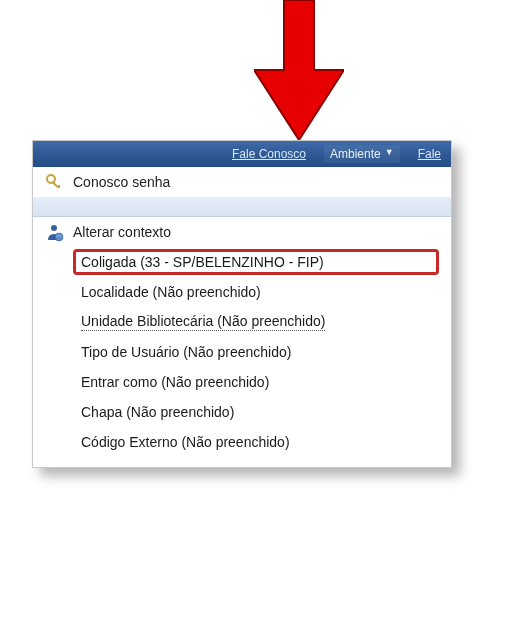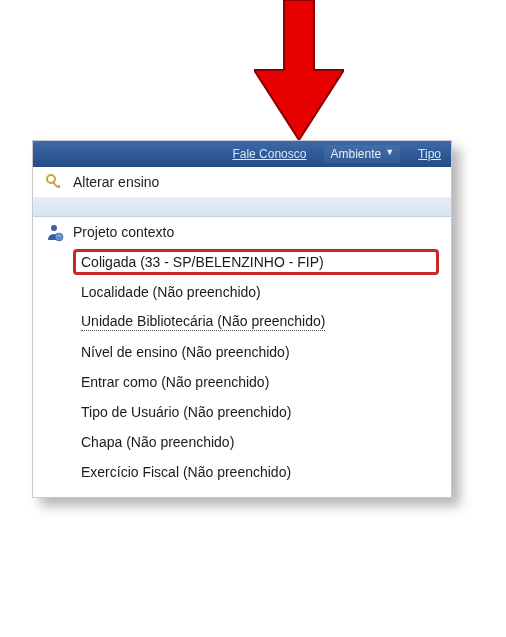--- a/index.html
+++ b/index.html
@@ -144,73 +144,70 @@
 <div class="panel-wrap">
   <div class="shadow"></div>
   <div class="panel">
 
     <div class="topbar">
       <a>Fale Conosco</a>
       <span class="menu-btn">
         <span>Ambiente</span>
         <span class="caret">▼</span>
       </span>
-      <a>Tipo</a>
+      <a>Fale</a>
     </div>
 
     <div class="menu-body">
 
       <div class="menu-row heading">
         <span class="icon-slot">
           <svg width="20" height="20" viewBox="0 0 20 20">
             <circle cx="7" cy="7" r="4" fill="none" stroke="#caa43a" stroke-width="2"></circle>
             <rect x="9" y="9" width="8" height="2" fill="#caa43a" transform="rotate(45 9 9)"></rect>
             <rect x="14" y="13" width="2" height="3" fill="#caa43a"></rect>
           </svg>
         </span>
-        <span>Alterar ensino</span>
+        <span>Conosco senha</span>
       </div>
 
       <div class="subbar"></div>
 
       <div class="menu-row heading">
         <span class="icon-slot">
           <svg width="20" height="20" viewBox="0 0 20 20">
             <circle cx="10" cy="6" r="3" fill="#3a5fa0"></circle>
             <path d="M4 18 Q4 12 10 12 Q16 12 16 18 Z" fill="#3a5fa0"></path>
             <circle cx="15" cy="15" r="4" fill="#5a8ed1" stroke="#2a4a7a" stroke-width="0.5"></circle>
             <path d="M12 15 a3 3 0 0 1 6 0 Z" fill="#6fa0d8"></path>
           </svg>
         </span>
-        <span>Projeto contexto</span>
+        <span>Alterar contexto</span>
       </div>
 
       <div id="context-list">
           <div class="sub-item hl">
             <span class="text">Coligada (33 - SP/BELENZINHO - FIP)</span>
             <span class="hl-box"></span>
           </div>
           <div class="sub-item">
             <span class="text">Localidade (Não preenchido)</span>
           </div>
           <div class="sub-item dashed">
             <span class="text">Unidade Bibliotecária (Não preenchido)</span>
           </div>
           <div class="sub-item">
-            <span class="text">Nível de ensino (Não preenchido)</span>
+            <span class="text">Tipo de Usuário (Não preenchido)</span>
           </div>
           <div class="sub-item">
             <span class="text">Entrar como (Não preenchido)</span>
           </div>
           <div class="sub-item">
-            <span class="text">Tipo de Usuário (Não preenchido)</span>
-          </div>
-          <div class="sub-item">
             <span class="text">Chapa (Não preenchido)</span>
           </div>
           <div class="sub-item">
-            <span class="text">Exercício Fiscal (Não preenchido)</span>
+            <span class="text">Código Externo (Não preenchido)</span>
           </div>
         </div>
 
     </div>
   </div>
 </div>
 
 </body></html>

